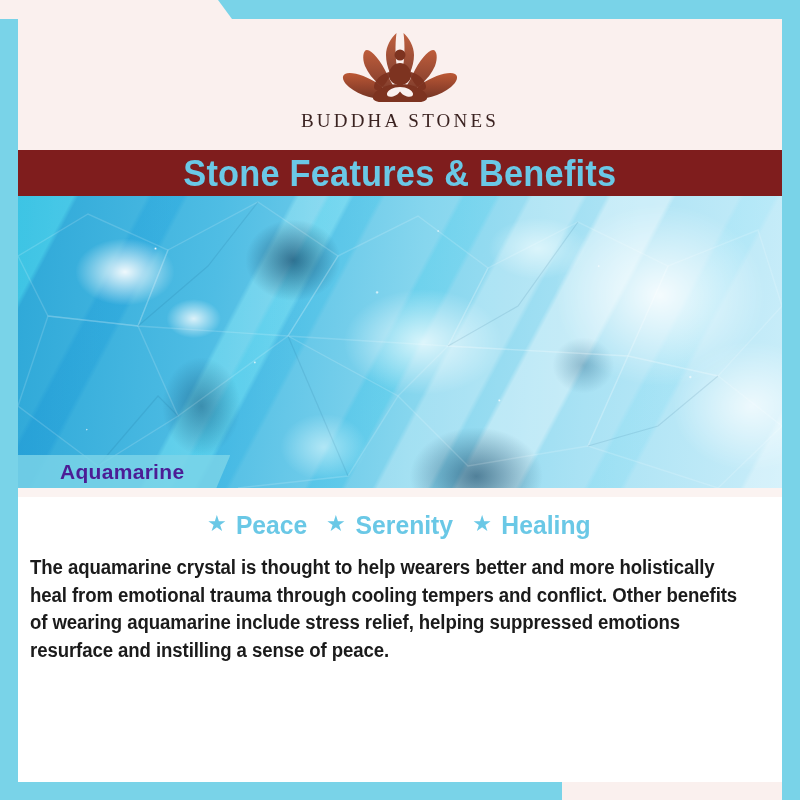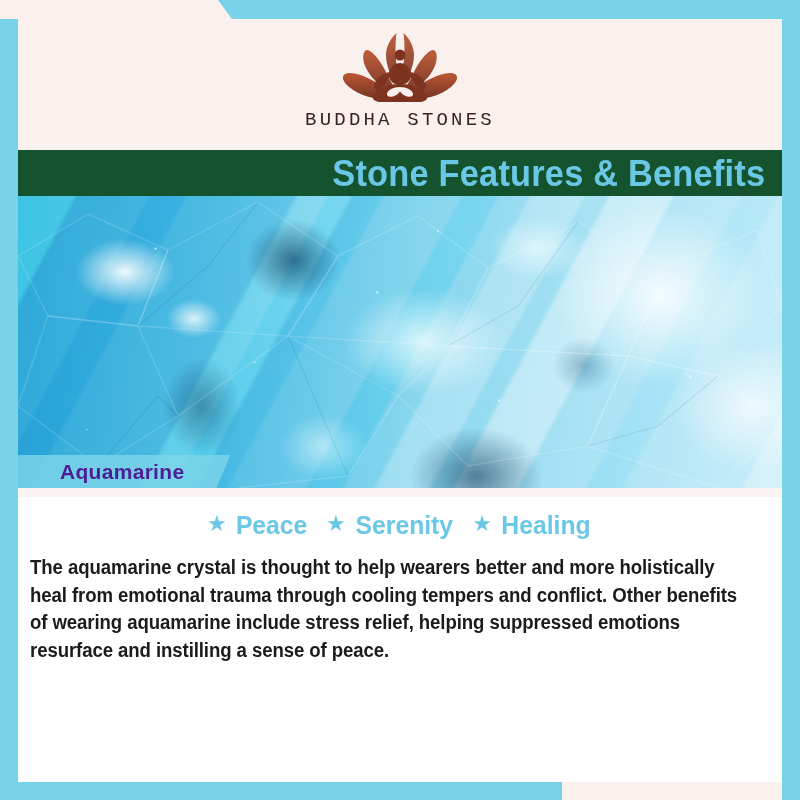--- a/index.html
+++ b/index.html
@@ -80,38 +80,38 @@
   }
   .brand-mark {
     display: block;
     margin: 0 auto;
     width: 150px;
     height: 82px;
   }
   .brand-name {
     display: block;
     margin-top: 2px;
-    font-family: Liberation Mono, monospace;
+    font-family: Liberation Serif, serif;
     font-size: 19px;
     letter-spacing: 3.2px;
     color: #3b2321;
     text-transform: uppercase;
     line-height: 1;
   }
 
   .title-banner {
     position: absolute;
     left: 0;
     bottom: 0;
     width: 764px;
     height: 46px;
-    background: #14532d;
+    background: #7f1d1d;
     display: flex;
     align-items: center;
-    justify-content: flex-end;
+    justify-content: center;
   }
   .title-text {
     font-size: 37px;
     font-weight: bold;
     color: #6ac8e6;
     letter-spacing: 0.2px;
     transform: scaleX(0.93);
     white-space: nowrap;
     line-height: 1;
   }

